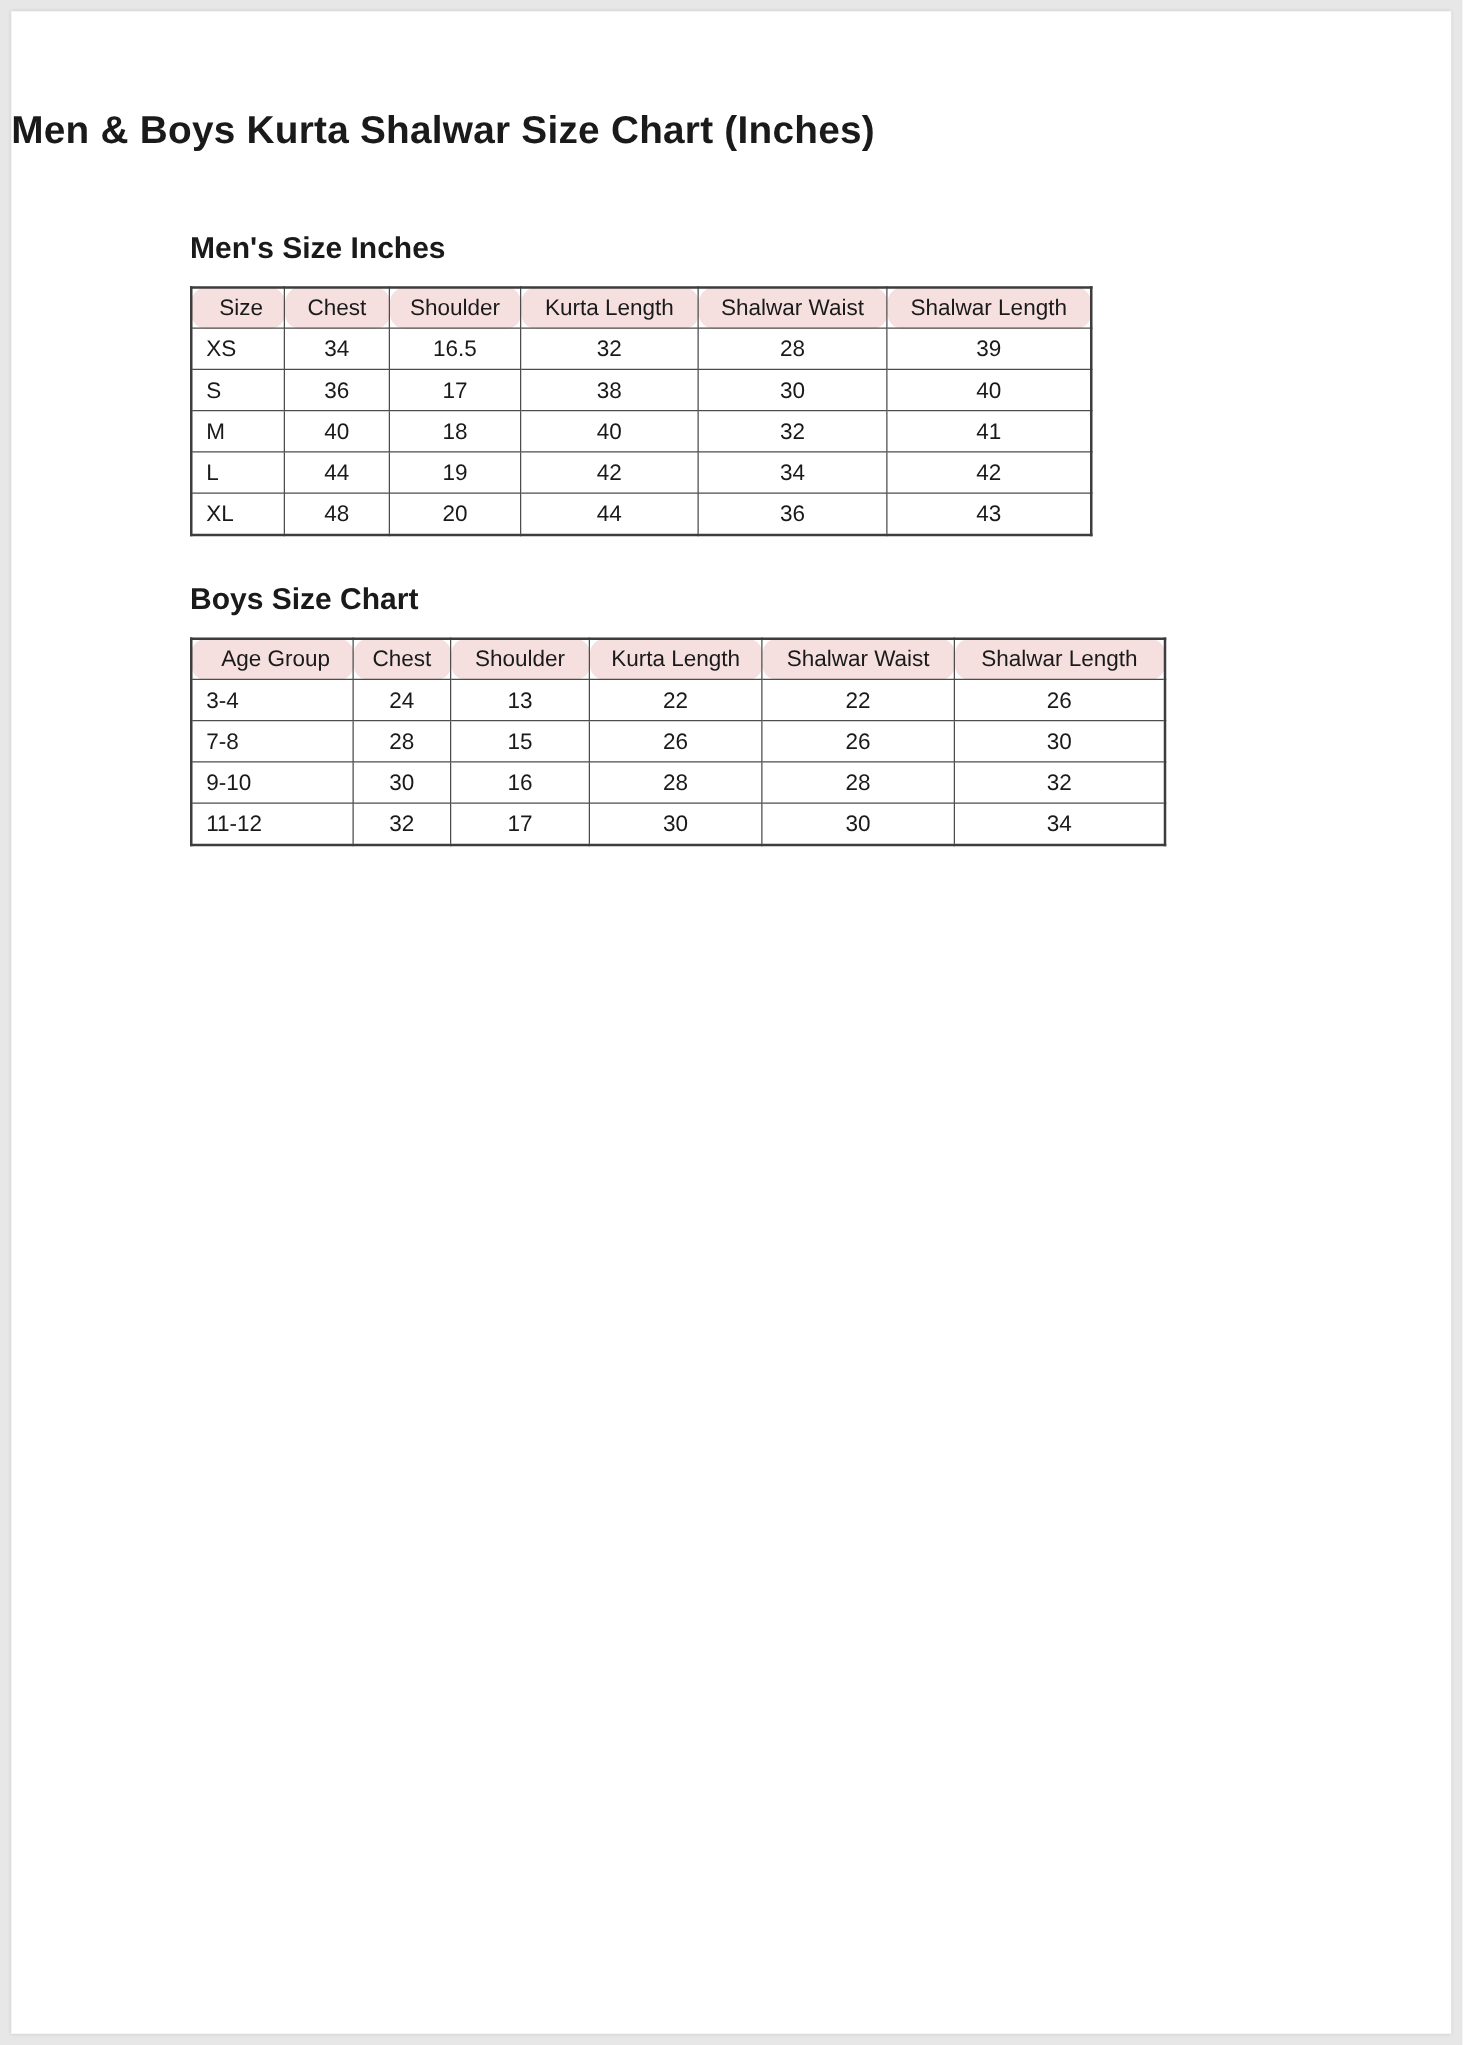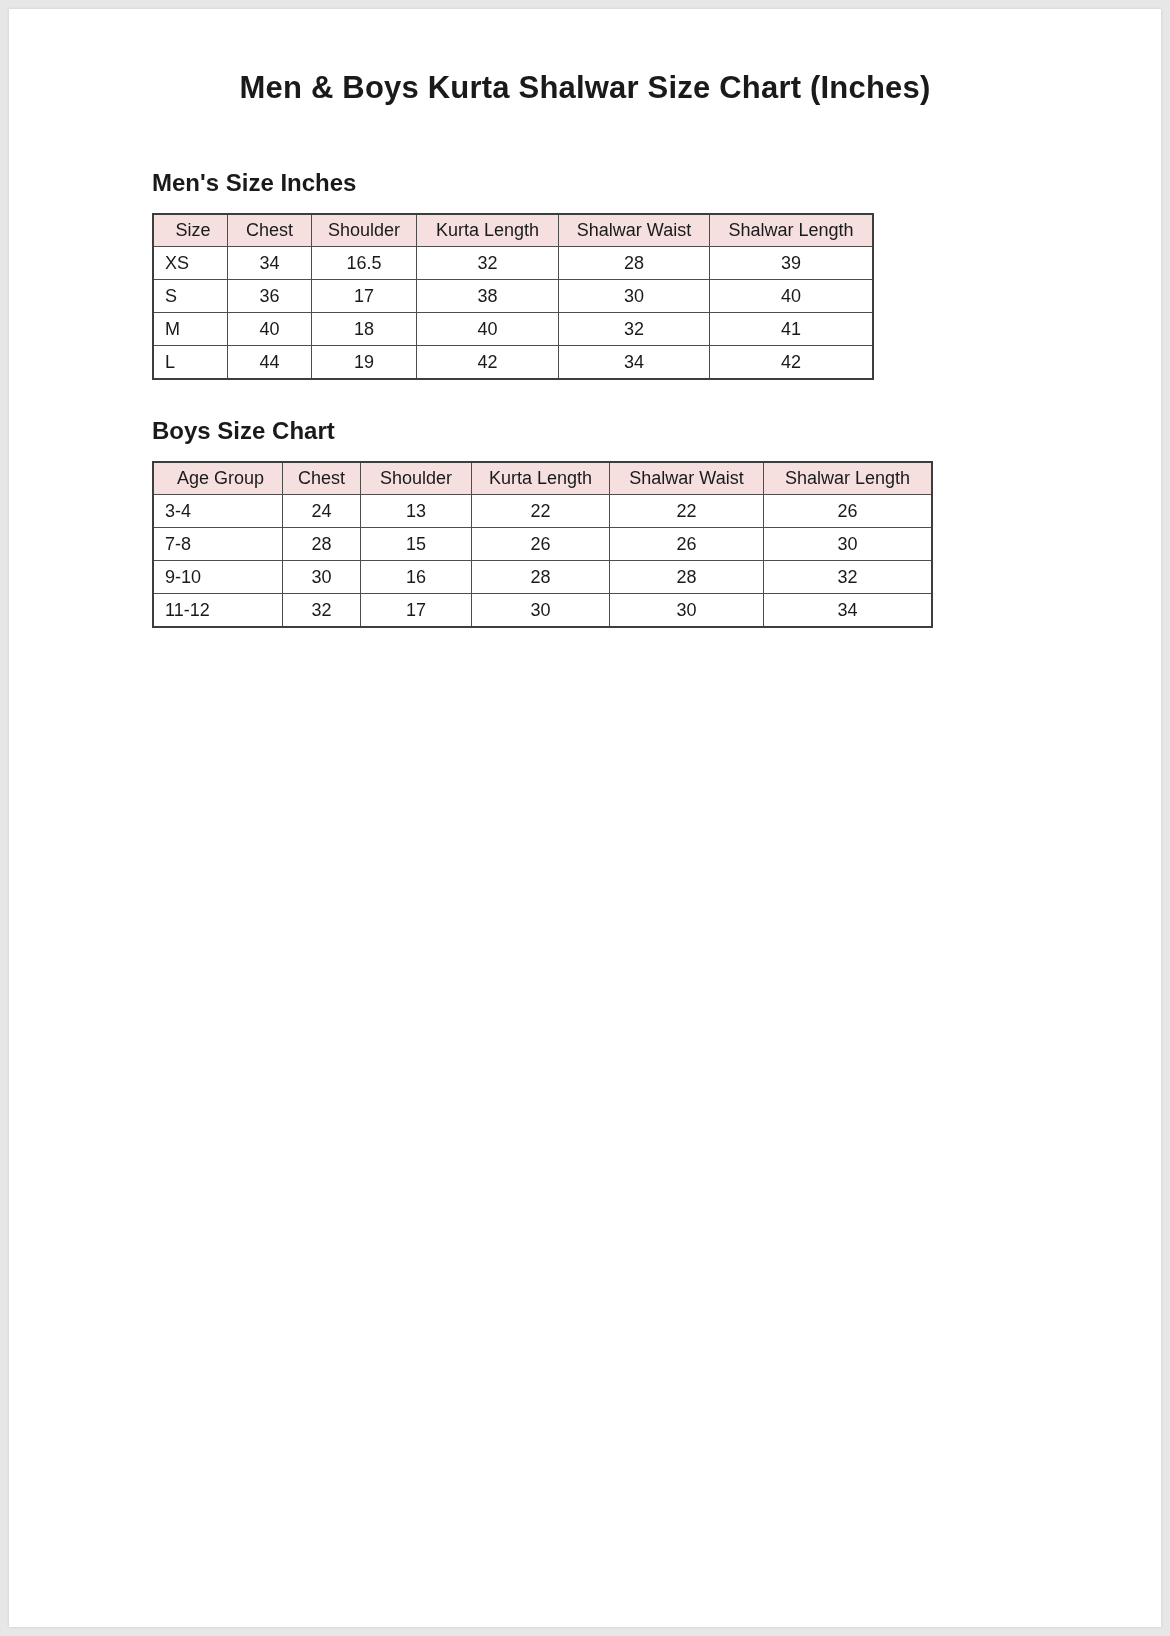--- a/index.html
+++ b/index.html
@@ -18,22 +18,21 @@
     position: absolute;
     left: 9px;
     top: 9px;
     right: 9px;
     bottom: 9px;
     background: #ffffff;
     box-shadow: 0 0 3px rgba(0,0,0,0.12);
   }
   .doc-title {
     margin: 0;
-    padding-top: 61px;
-    text-align: center;
+    padding-top: 77px;
     font-size: 31px;
     font-weight: bold;
     letter-spacing: 0.2px;
   }
   .section {
     margin-left: 143px;
   }
   .section-heading {
     margin: 0;
     font-size: 24px;
@@ -57,20 +56,21 @@
   table {
     border-width: 2px;
     border-color: #3d3d3d;
   }
   th {
     background: #f5dfdf;
     font-weight: normal;
     text-align: center;
     height: 31px;
     padding: 0 6px;
+    border-radius: 12px;
   }
   td {
     text-align: center;
     height: 32px;
     padding: 0 6px;
   }
   th:first-child, td:first-child {
     text-align: left;
     padding-left: 11px;
   }
@@ -140,20 +140,28 @@
             <td>41</td>
           </tr>
           <tr>
             <td>L</td>
             <td>44</td>
             <td>19</td>
             <td>42</td>
             <td>34</td>
             <td>42</td>
           </tr>
+          <tr>
+            <td>XL</td>
+            <td>48</td>
+            <td>20</td>
+            <td>44</td>
+            <td>36</td>
+            <td>43</td>
+          </tr>
         </tbody>
       </table>
   </div>
 
   <div class="section">
     <h2 class="section-heading heading-boys">Boys Size Chart</h2>
     <table id="boys-table">
         <thead>
           <tr>
             <th>Age Group</th>

